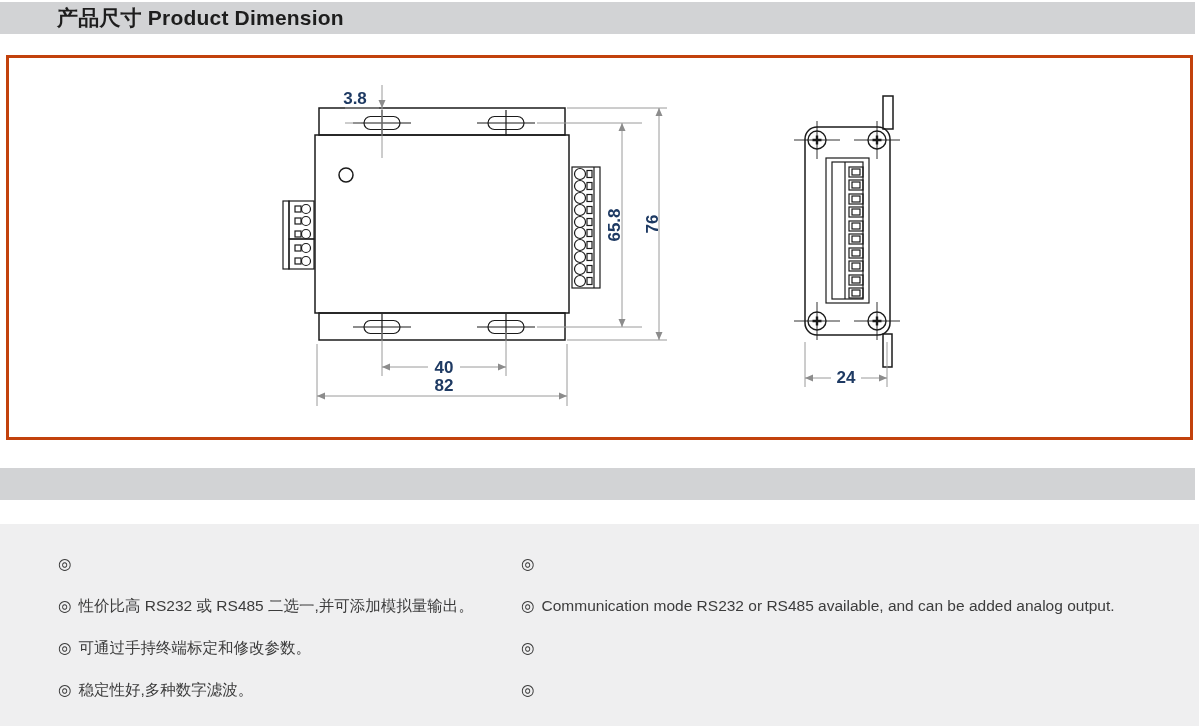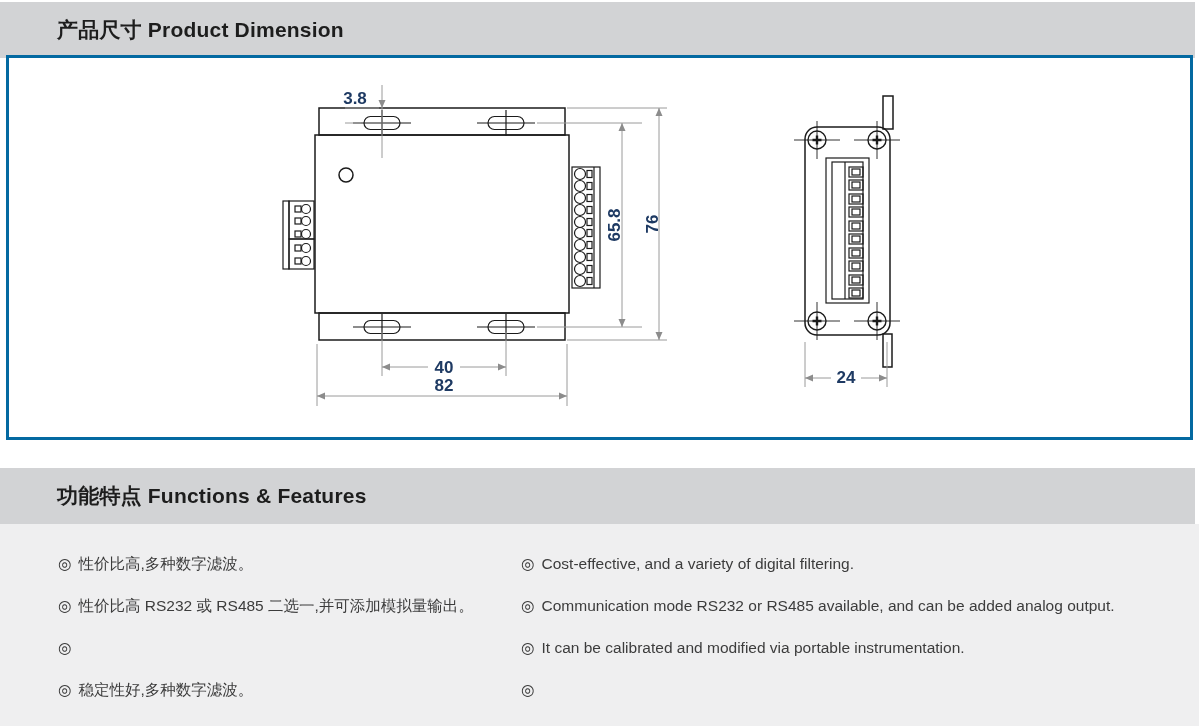--- a/index.html
+++ b/index.html
@@ -1,33 +1,33 @@
 <!DOCTYPE html>
 <html><head>
 <meta charset="utf-8">
 <style>
   html,body{margin:0;padding:0}
   body{
     width:1199px;height:726px;position:relative;background:#ffffff;
     font-family:"Liberation Sans","DejaVu Sans",sans-serif;overflow:hidden;
   }
   .section-header{
-    position:absolute;left:0;right:4px;height:56px;background:#d2d3d5;
+    position:absolute;left:0;right:4px;height:32px;background:#d2d3d5;
     display:flex;align-items:flex-start;
   }
   #hdr-dimension{top:2px}
   #hdr-features{top:468px}
   .accent{width:44px;background:#2878bb;flex:0 0 44px;margin-right:13px}
   .section-title{
     margin:0;align-self:center;font-size:21px;font-weight:bold;
     color:#1d1d1d;letter-spacing:.2px;white-space:nowrap;
   }
   .drawing-box{
     position:absolute;left:6px;top:55px;width:1181px;height:379px;
-    border:3px solid #0369a1;background:#ffffff;
+    border:3px solid #c2410c;background:#ffffff;
   }
   .drawing-box svg{display:block}
   .features{
     position:absolute;left:0;top:524px;width:1199px;height:202px;background:#efeff0;
   }
   ul.features-col{list-style:none;margin:0;padding:0;position:absolute;top:29px}
   ul.features-col.zh{left:58px}
   ul.features-col.en{left:521px}
   li.feature{
     display:flex;align-items:flex-start;white-space:nowrap;
@@ -221,51 +221,48 @@
       <text x="435" y="333" text-anchor="middle">82</text>
       <text x="605" y="173" text-anchor="middle" transform="rotate(-90 605 167)">65.8</text>
       <text x="643" y="172" text-anchor="middle" transform="rotate(-90 643 166)">76</text>
       <text x="837" y="325" text-anchor="middle">24</text>
     </g>
   </svg>
 </div>
 
 <header class="section-header" id="hdr-features">
   <div class="accent"></div>
-  <h1 class="section-title">功能特点 Functions &amp; Features</h1>
 </header>
 
 <div class="features">
   <ul class="features-col zh">
     <li class="feature">
       <span class="bullet">◎</span>
-      <span>性价比高,多种数字滤波。</span>
     </li>
     <li class="feature">
       <span class="bullet">◎</span>
       <span>性价比高 RS232 或 RS485 二选一,并可添加模拟量输出。</span>
     </li>
     <li class="feature">
       <span class="bullet">◎</span>
+      <span>可通过手持终端标定和修改参数。</span>
     </li>
     <li class="feature">
       <span class="bullet">◎</span>
       <span>稳定性好,多种数字滤波。</span>
     </li>
   </ul>
   <ul class="features-col en">
     <li class="feature">
       <span class="bullet">◎</span>
-      <span>Cost-effective, and a variety of digital filtering.</span>
     </li>
     <li class="feature">
       <span class="bullet">◎</span>
       <span>Communication mode RS232 or RS485 available, and can be added analog output.</span>
     </li>
     <li class="feature">
       <span class="bullet">◎</span>
-      <span>It can be calibrated and modified via portable instrumentation.</span>
     </li>
     <li class="feature">
       <span class="bullet">◎</span>
     </li>
   </ul>
 </div>
 
 </body></html>

